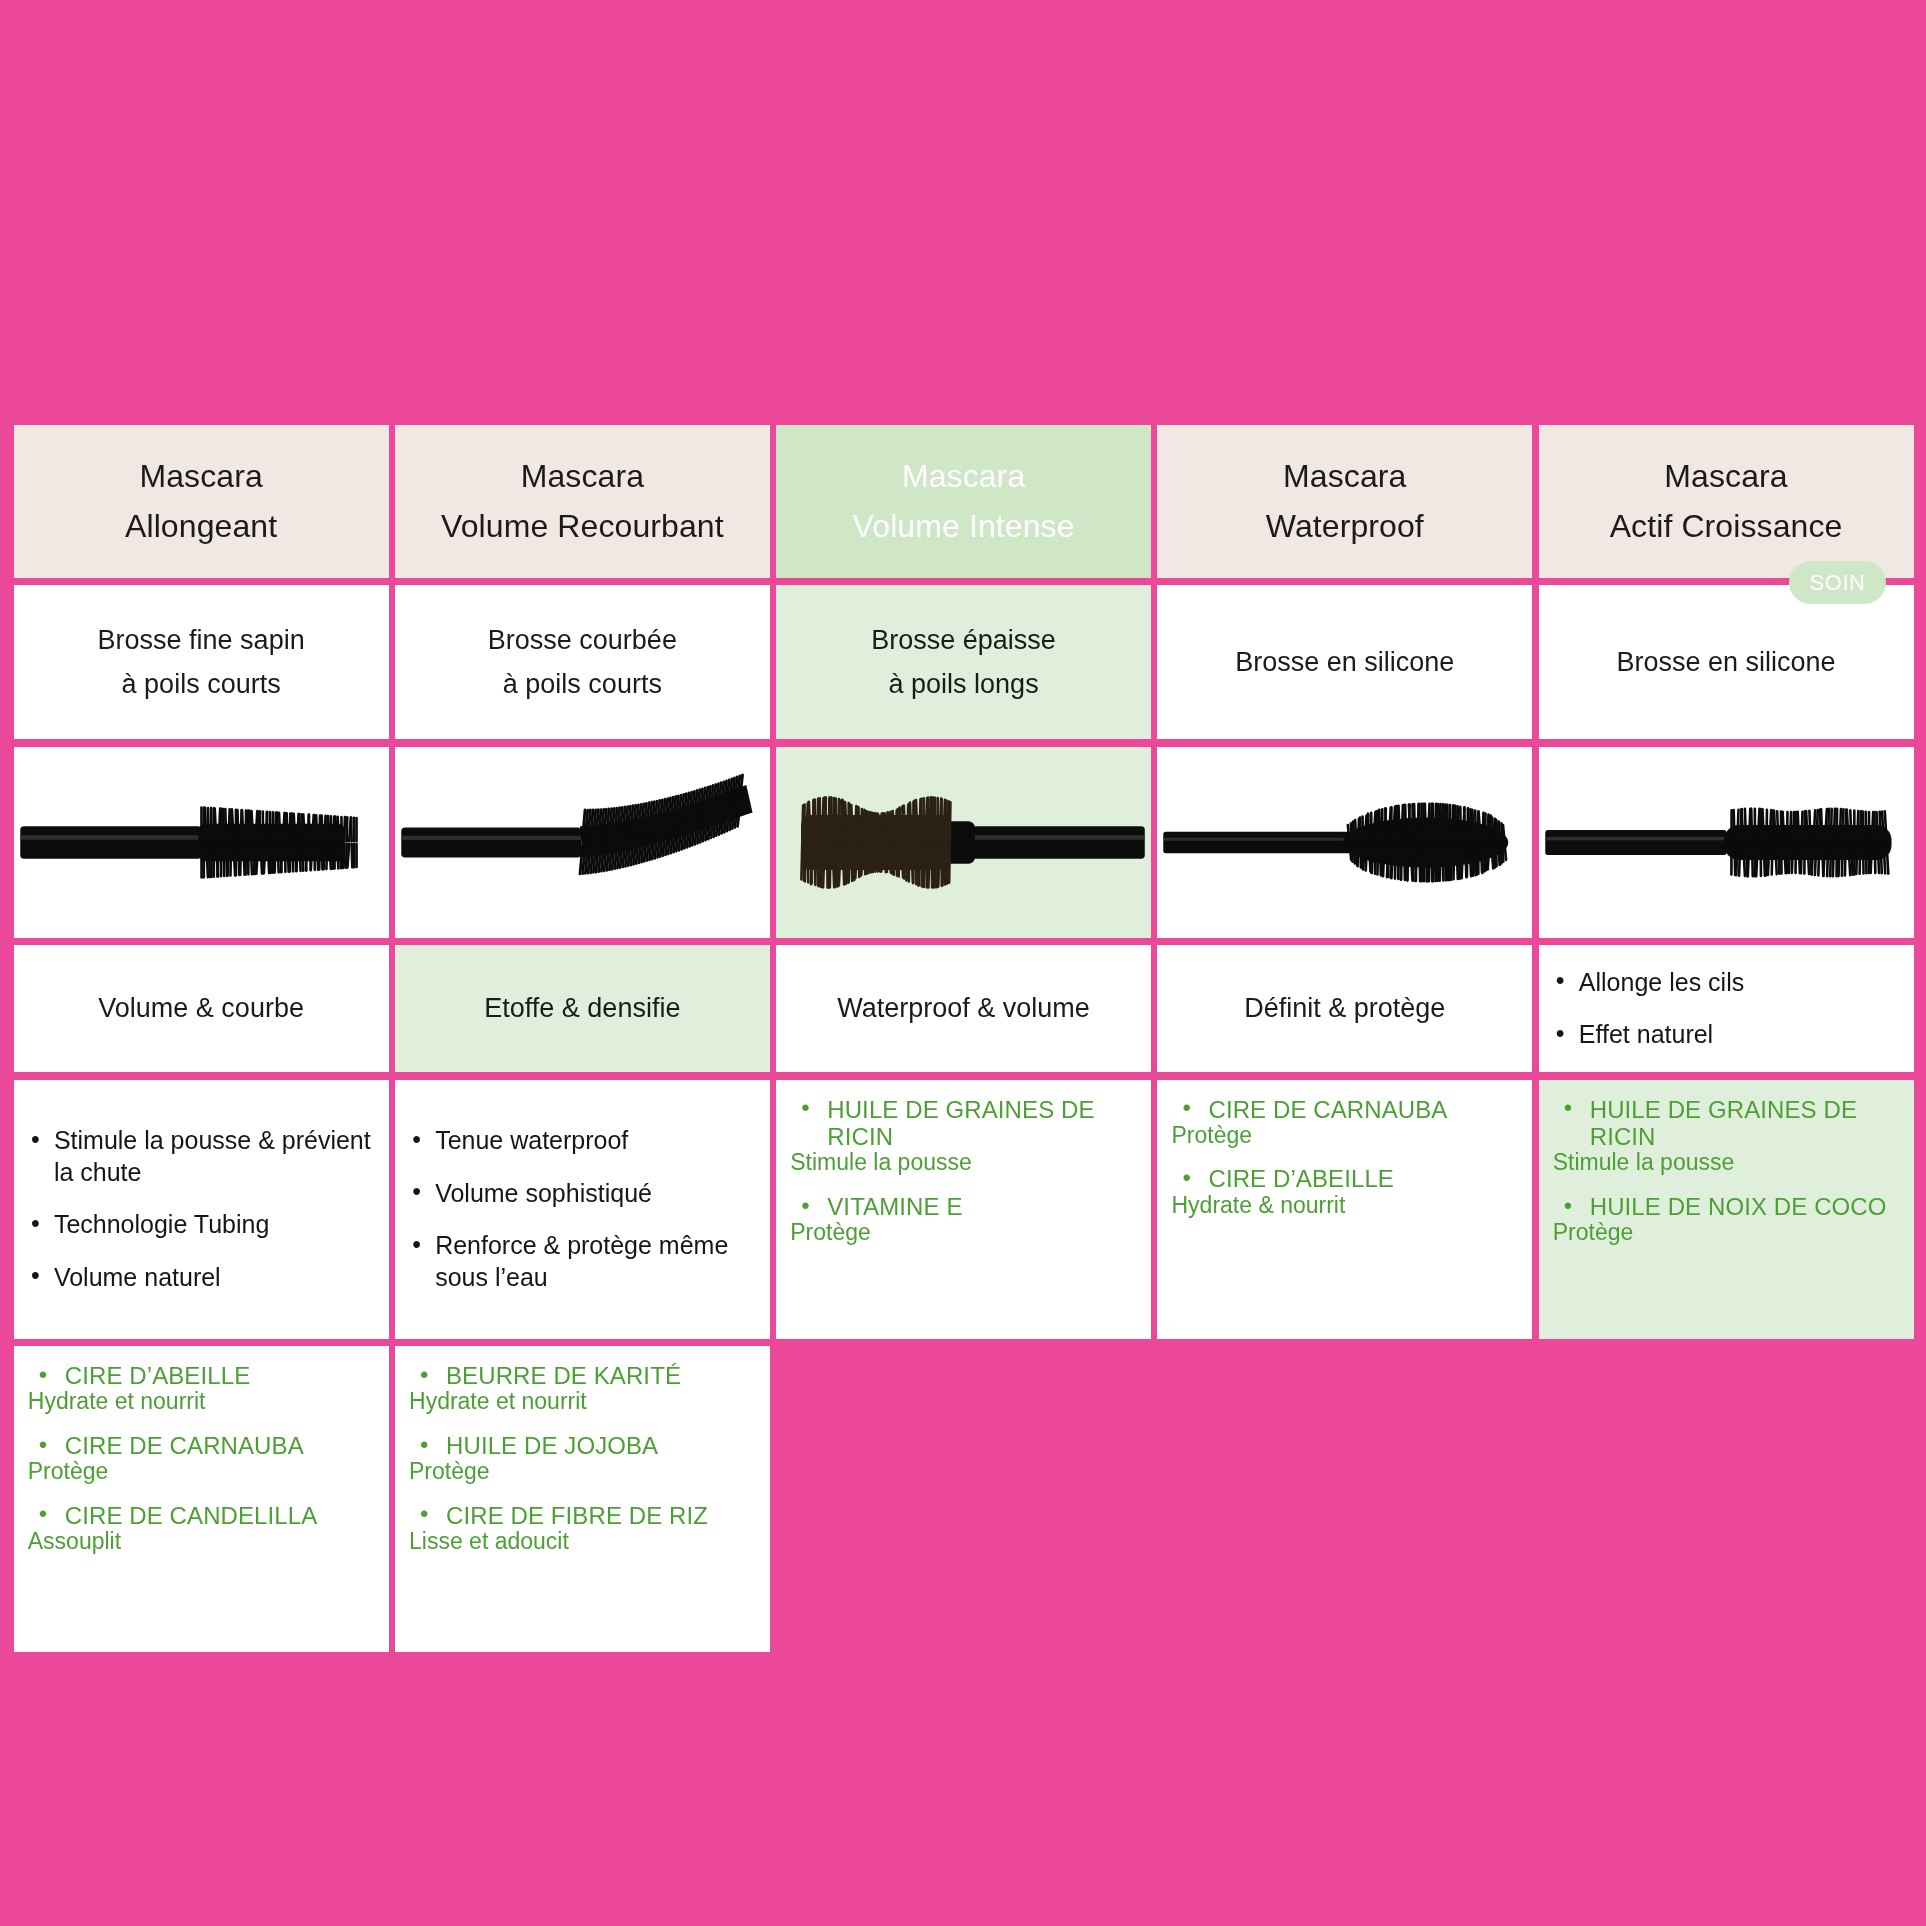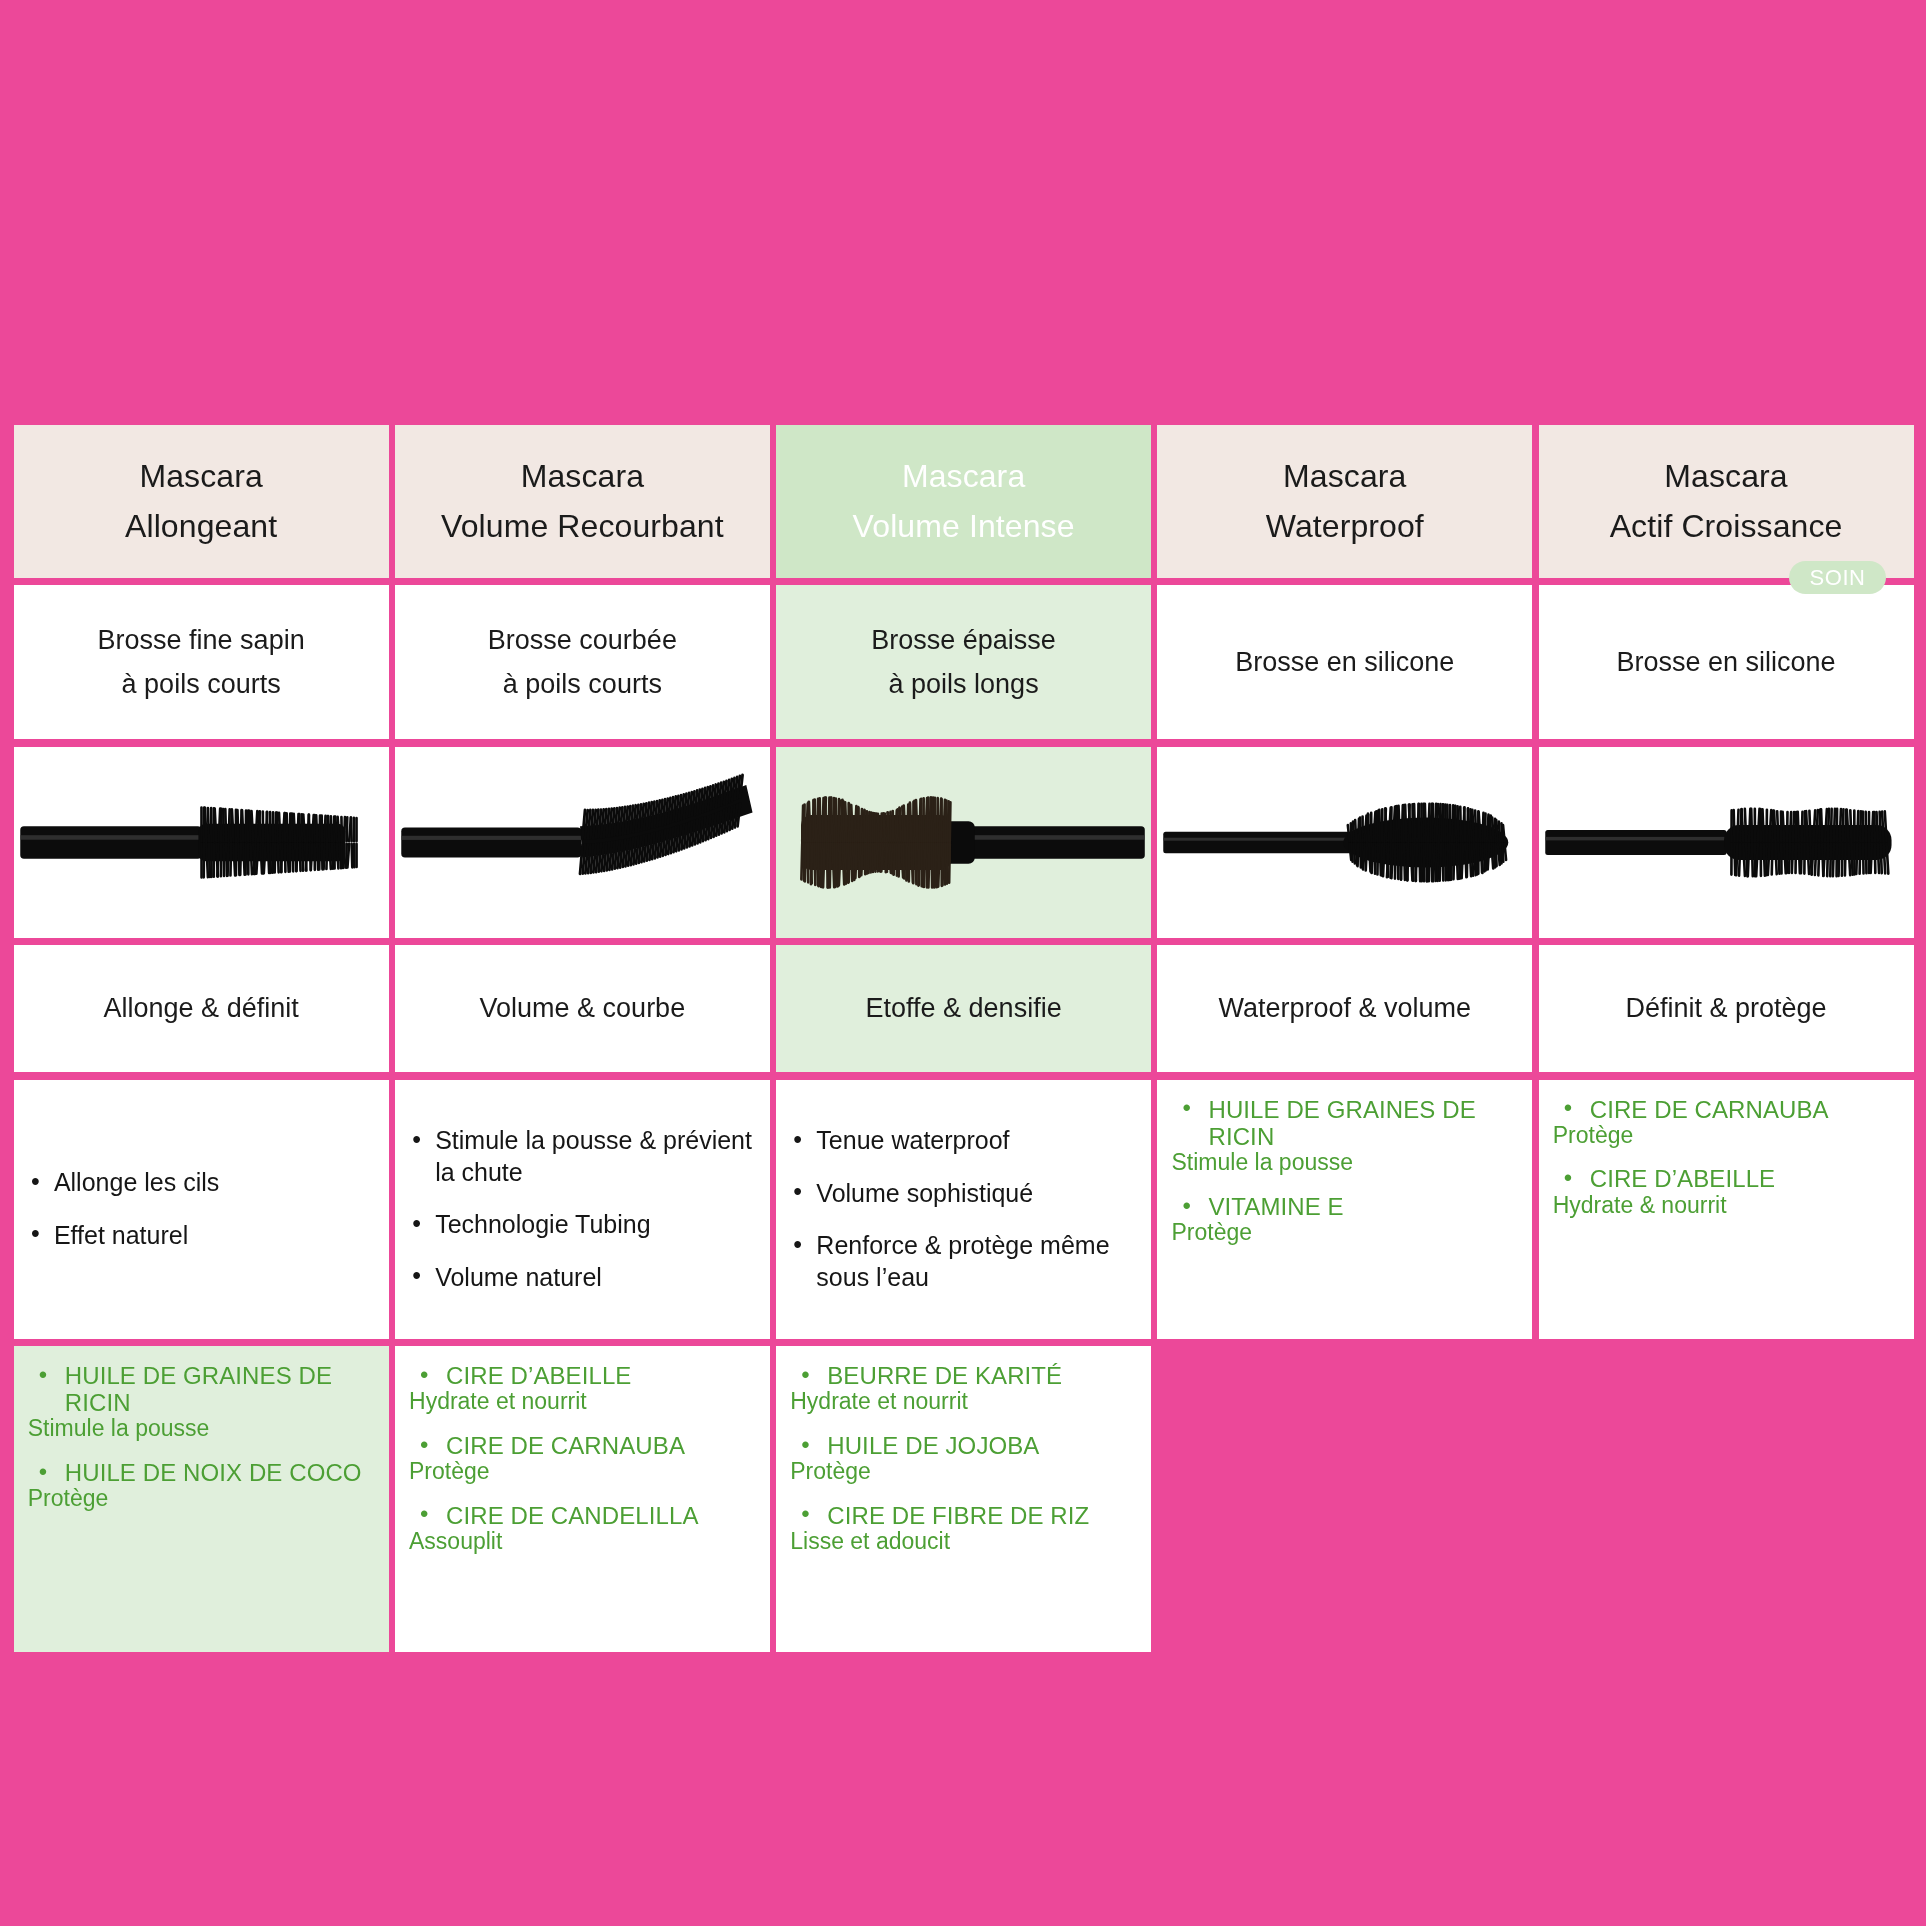--- a/index.html
+++ b/index.html
@@ -135,21 +135,21 @@
     line-height: 1.16;
     color: #4C9F34;
     padding-left: 0;
     margin-top: -1.2px;
   }
 
   
   #soin-badge {
     position: absolute;
     width: 97px;
-    height: 33px;
+    height: 43px;
     border-radius: 23.4px;
     background: #CFE7C7;
     color: #ffffff;
     font-size: 22px;
     display: flex;
     align-items: center;
     justify-content: center;
     letter-spacing: 0.6px;
     left: 1789px;
     top: 561px;
@@ -890,23 +890,20 @@
               <line x1="546.6415094339623" y1="148" x2="544.9541894751145" y2="100.99956158894881" stroke="#0b0b0b" stroke-width="4.2" stroke-linecap="round"></line>
               <line x1="546.6415094339623" y1="152" x2="548.32882939281" y2="199.0004384110512" stroke="#0b0b0b" stroke-width="4.2" stroke-linecap="round"></line>
               <line x1="551.3207547169811" y1="148" x2="548.8257444289153" y2="100.62324029850839" stroke="#0b0b0b" stroke-width="4.2" stroke-linecap="round"></line>
               <line x1="551.3207547169811" y1="152" x2="553.815765005047" y2="199.3767597014916" stroke="#0b0b0b" stroke-width="4.2" stroke-linecap="round"></line>
               <line x1="556" y1="148" x2="553.177237654321" y2="100.14874687860117" stroke="#0b0b0b" stroke-width="4.2" stroke-linecap="round"></line>
               <line x1="556" y1="152" x2="558.822762345679" y2="199.85125312139883" stroke="#0b0b0b" stroke-width="4.2" stroke-linecap="round"></line>
             </svg>
           </div>
         </div>
         <div class="cell effect">
-          <span>Allonge &amp; définit</span>
-        </div>
-        <div class="cell effect">
           <span>Volume &amp; courbe</span>
         </div>
         <div class="cell effect hl">
           <span>Etoffe &amp; densifie</span>
         </div>
         <div class="cell effect">
           <span>Waterproof &amp; volume</span>
         </div>
         <div class="cell effect">
           <span>Définit &amp; protège</span>

